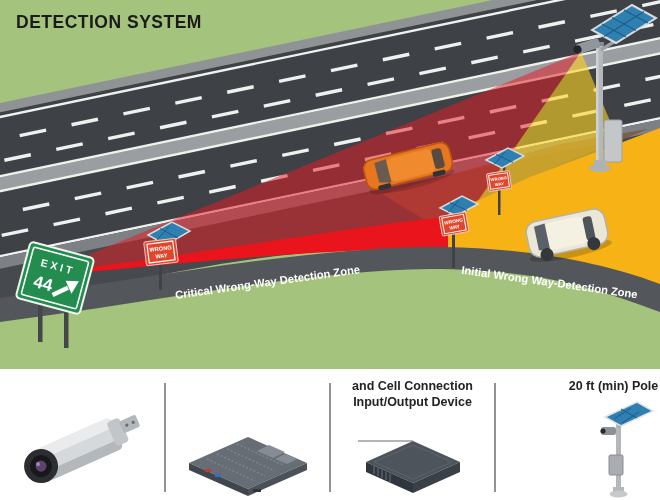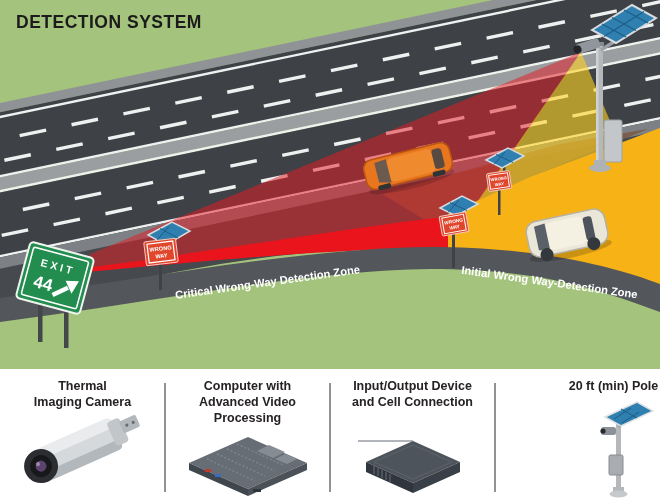--- a/index.html
+++ b/index.html
@@ -152,67 +152,58 @@
         <circle cx="-11" cy="0" r="4" fill="#212529"></circle>
       </g>
     </g>
 
     <text x="16" y="28" font-size="17.5" font-weight="800" letter-spacing="0.5" fill="#1b1b1b">DETECTION SYSTEM</text>
   </svg>
 
   <div class="legend">
 
     <div class="panel p1">
-      <div class="label">
-        <span>Thermal</span>
-        <span>Imaging Camera</span>
-      </div>
       <svg class="icon cam" width="150" height="92" viewBox="0 0 150 92">
         <g transform="translate(76,44) rotate(-24)">
           <rect x="-52" y="-17" width="88" height="34" rx="15" fill="#d6d9dc"></rect>
           <rect x="-52" y="-17" width="88" height="11" rx="5" fill="#e9ebed"></rect>
           <rect x="-52" y="7" width="88" height="10" rx="5" fill="#b3b8bc"></rect>
           <circle cx="-47" cy="0" r="17" fill="#2b2d30"></circle>
           <circle cx="-47" cy="0" r="11" fill="#17181a"></circle>
           <circle cx="-47" cy="0" r="5.5" fill="#5d4470"></circle>
           <circle cx="-49" cy="-3" r="2" fill="#9b86ad"></circle>
           <rect x="30" y="-13" width="14" height="26" rx="4" fill="#c2c6c9"></rect>
           <rect x="42" y="-9" width="18" height="13" rx="2" fill="#b3b8bc"></rect>
           <circle cx="48" cy="-2.5" r="1.6" fill="#6a6e72"></circle>
           <circle cx="55" cy="-2.5" r="1.6" fill="#6a6e72"></circle>
         </g>
       </svg>
     </div>
 
     <div class="panel p2">
-      <div class="label">
-        <span>Computer with</span>
-        <span>Advanced Video</span>
-        <span>Processing</span>
-      </div>
       <svg class="icon comp" width="130" height="66" viewBox="0 0 130 66">
         <polygon points="65,6 124,32 65,58 6,32" fill="#666d74"></polygon>
         <polygon points="6,32 65,58 65,65 6,39" fill="#40464d"></polygon>
         <polygon points="65,58 124,32 124,39 65,65" fill="#4b5158"></polygon>
         <line x1="24" y1="28" x2="72" y2="50" stroke="#7d848c" stroke-width="1.5" stroke-dasharray="2 2"></line>
         <line x1="34" y1="23" x2="82" y2="45" stroke="#7d848c" stroke-width="1.5" stroke-dasharray="2 2"></line>
         <line x1="44" y1="18" x2="92" y2="40" stroke="#7d848c" stroke-width="1.5" stroke-dasharray="2 2"></line>
         <line x1="54" y1="13" x2="100" y2="34" stroke="#7d848c" stroke-width="1.5" stroke-dasharray="2 2"></line>
         <polygon points="86,14 102,21 90,27 74,20" fill="#858c93"></polygon>
         <polygon points="102,23 114,28 104,33 92,28" fill="#858c93"></polygon>
         <rect x="22" y="38" width="6" height="3" fill="#c03a2e"></rect>
         <rect x="32" y="43" width="6" height="3" fill="#3a6fc0"></rect>
         <rect x="70" y="58" width="8" height="3" fill="#2f353b"></rect>
       </svg>
     </div>
 
     <div class="panel p3">
       <div class="label">
+        <span>and Cell Connection</span>
         <span>Input/Output Device</span>
-        <span>and Cell Connection</span>
       </div>
       <svg class="icon io" width="110" height="60" viewBox="0 0 110 60">
         <polygon points="55,6 102,27 55,48 8,27" fill="#4e545c"></polygon>
         <polygon points="8,27 55,48 55,58 8,37" fill="#30363d"></polygon>
         <polygon points="55,48 102,27 102,37 55,58" fill="#3a4047"></polygon>
         <line x1="16" y1="31" x2="16" y2="39" stroke="#59606a" stroke-width="1.4"></line>
         <line x1="20" y1="33" x2="20" y2="41" stroke="#59606a" stroke-width="1.4"></line>
         <line x1="24" y1="35" x2="24" y2="43" stroke="#59606a" stroke-width="1.4"></line>
         <line x1="28" y1="37" x2="28" y2="45" stroke="#59606a" stroke-width="1.4"></line>
         <line x1="32" y1="39" x2="32" y2="47" stroke="#59606a" stroke-width="1.4"></line>

